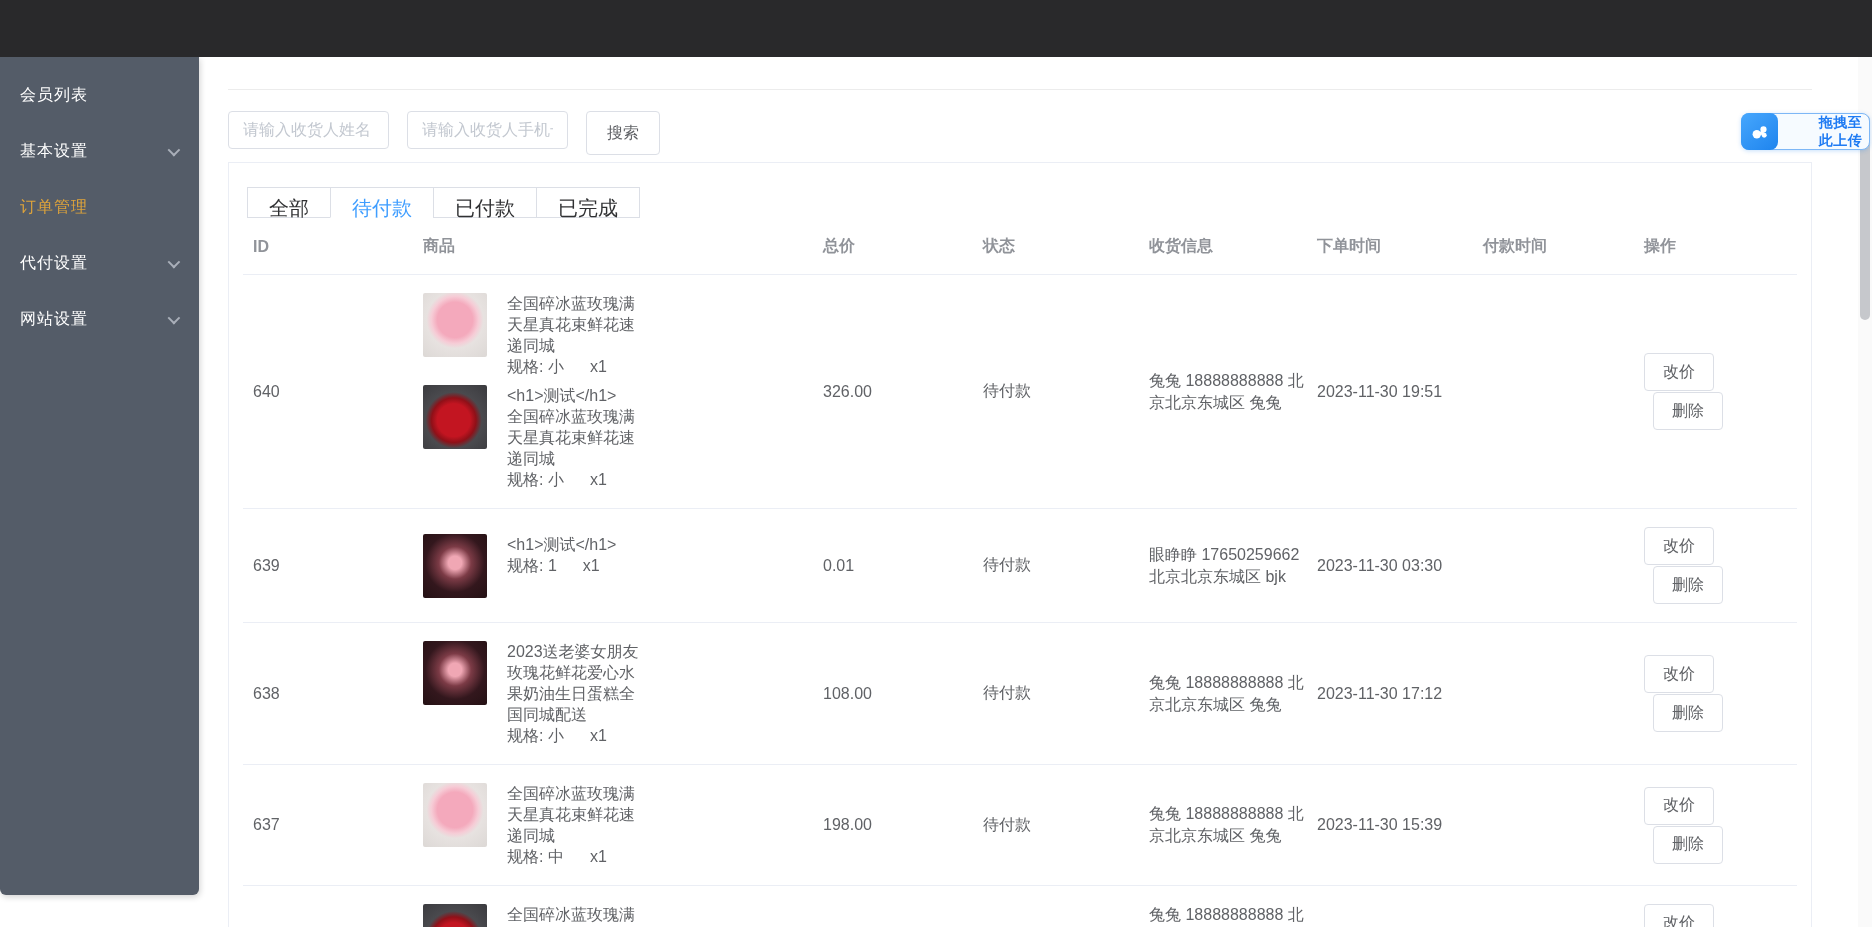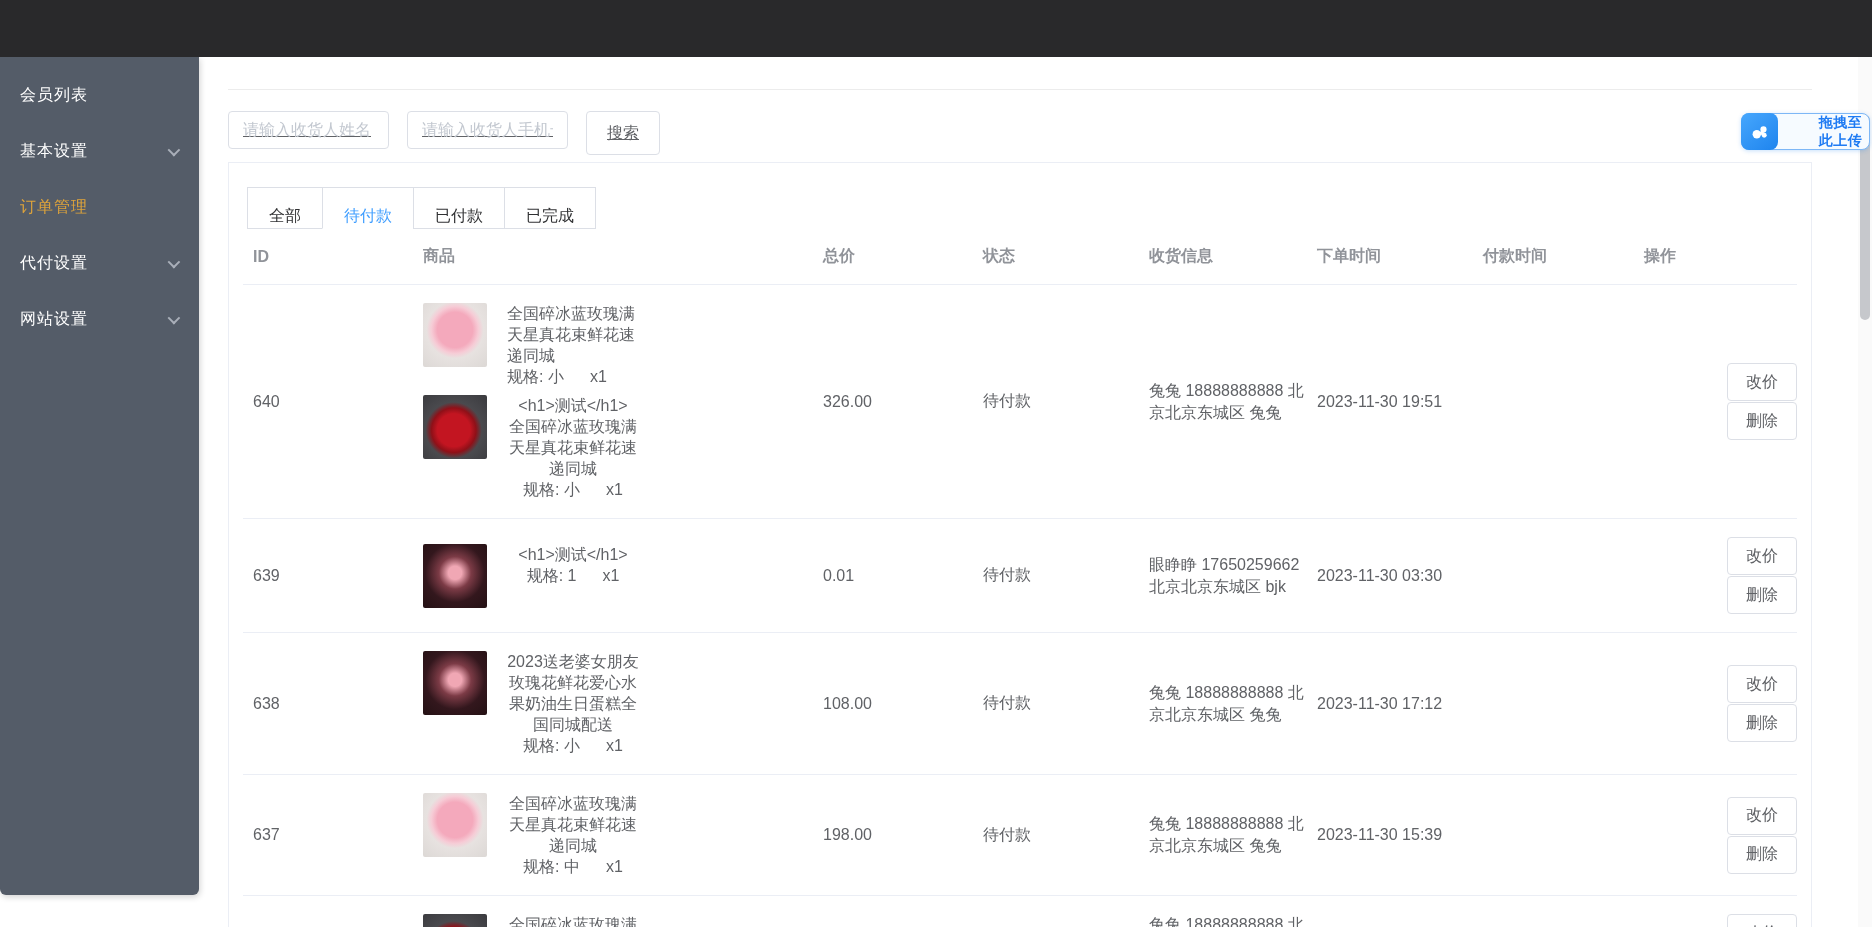--- a/index.html
+++ b/index.html
@@ -17,50 +17,50 @@
     background:#545c68; z-index:5; border-radius:0 0 6px 6px;
     box-shadow:1px 2px 6px rgba(0,0,0,.18); padding-top:10px;
   }
   .side-item { height:56px; display:flex; align-items:center; padding:0 22px 0 20px; color:#ffffff; font-size:16px; cursor:pointer; }
   .side-label { flex:1; letter-spacing:1px; }
   .side-item.active .side-label { color:#dfa43a; }
   .chev { width:9px; height:9px; border-right:2px solid #a9afb9; border-bottom:2px solid #a9afb9; transform:rotate(45deg) translateY(-2px); }
   
   .main { position:absolute; left:199px; top:57px; right:0; bottom:0; background:#fff; }
   .outer { position:absolute; left:29px; top:32px; right:60px; border-top:1px solid #ececec; padding-top:21px; }
-  .search-row { display:flex; gap:18px;text-decoration:underline; }
+  .search-row { display:flex; gap:18px; }
   .inp { width:161px; height:38px; border:1px solid #dcdfe6; border-radius:4px; padding:0 14px; font-size:16px; color:#606266; background:#fff; outline:none; }
   .inp::placeholder { color:#c3c8d0; }
   .btn-search { height:44px; padding:0 20px; border:1px solid #dcdfe6; border-radius:4px; background:#fff; font-size:16px; color:#606266; cursor:pointer; }
   
   .card { margin-top:7px; border:1px solid #ebeef5; border-bottom:none; padding-bottom:60px; background:#fff; }
   .tabs { display:inline-flex; margin:24px 0 0 18px; }
-  .tab { height:42px; line-height:40px; padding:8px 21px; border:1px solid #dcdfe6; margin-right:-1px; font-size:16px; color:#303133; background:#fff; cursor:pointer; }
+  .tab { height:31px; line-height:40px; padding:0 21px; border:1px solid #dcdfe6; margin-right:-1px; font-size:20px; color:#303133; background:#fff; cursor:pointer; }
   .tab.active { color:#409eff; border-bottom-color:#fff; }
   
   .table { margin:0 14px; font-size:16px; }
   .t-head { display:flex; align-items:center; height:56px; border-bottom:1px solid #ebeef5; color:#909399; font-weight:bold; }
   .t-row { display:flex; align-items:center; border-bottom:1px solid #ebeef5; padding:18px 0; }
   .t-row:last-child { align-items:flex-start; border-bottom:none; }
   .cell { padding-left:10px; }
   .w-id { width:170px; } .w-prod { width:400px; } .w-price { width:160px; }
   .w-status { width:166px; } .w-recv { width:168px; } .w-time { width:166px; }
   .w-pay { width:161px; } .w-ops { flex:1; }
   .prod { display:flex; margin-bottom:8px; }
-  .prod:last-child { margin-bottom:0;text-align:center; }
+  .prod:last-child { margin-bottom:0; }
   .pimg { width:64px; height:64px; border-radius:2px; flex:none; margin-right:20px; background:#eee; }
   .img-pink-bouquet { background:radial-gradient(circle at 50% 42%, #f4a9bc 0 36%, #f6ccd6 48%, #e7e2e0 58%, #dcd8d5 100%); }
   .img-red-bouquet  { background:radial-gradient(circle at 48% 55%, #c31521 0 34%, #8f1018 46%, #4a4a4e 58%, #3a3a3e 100%); }
   .img-cake         { background:radial-gradient(circle at 50% 45%, #f0a7b4 0 14%, #7c3b46 34%, #33171d 62%, #241114 100%); }
   .pinfo { width:132px; line-height:21px; color:#606266; }
   .p-title { white-space:pre-line; }
   .qty { margin-left:26px;margin-top:22px; }
   .recv { display:inline-block; width:165px; line-height:22px; }
   .c-time { white-space:nowrap; }
-  .actions { display:flex; flex-direction:column; align-items:flex-end; }
+  .actions { display:flex; flex-direction:column; align-items:flex-start; }
   .btn { width:70px; height:38px; border:1px solid #dcdfe6; border-radius:4px; background:#fff; font-size:16px; color:#606266; cursor:pointer; }
   .btn-del { margin-left:9px; margin-top:1px; }
   
   .scrollbar { position:absolute; right:0; top:57px; bottom:0; width:14px; background:#fafafa; z-index:4; }
   .scroll-thumb { position:absolute; left:2px; top:58px; width:10px; height:205px; background:#c6c8cc; border-radius:5px; }
   
   .upload-badge {
     position:absolute; top:113px; right:2px; width:129px; height:37px; z-index:10;
     display:flex; align-items:center; background:#f6fbff; border:1px solid #7db7f6; border-radius:8px;
     box-shadow:0 1px 4px rgba(30,130,240,.25);

